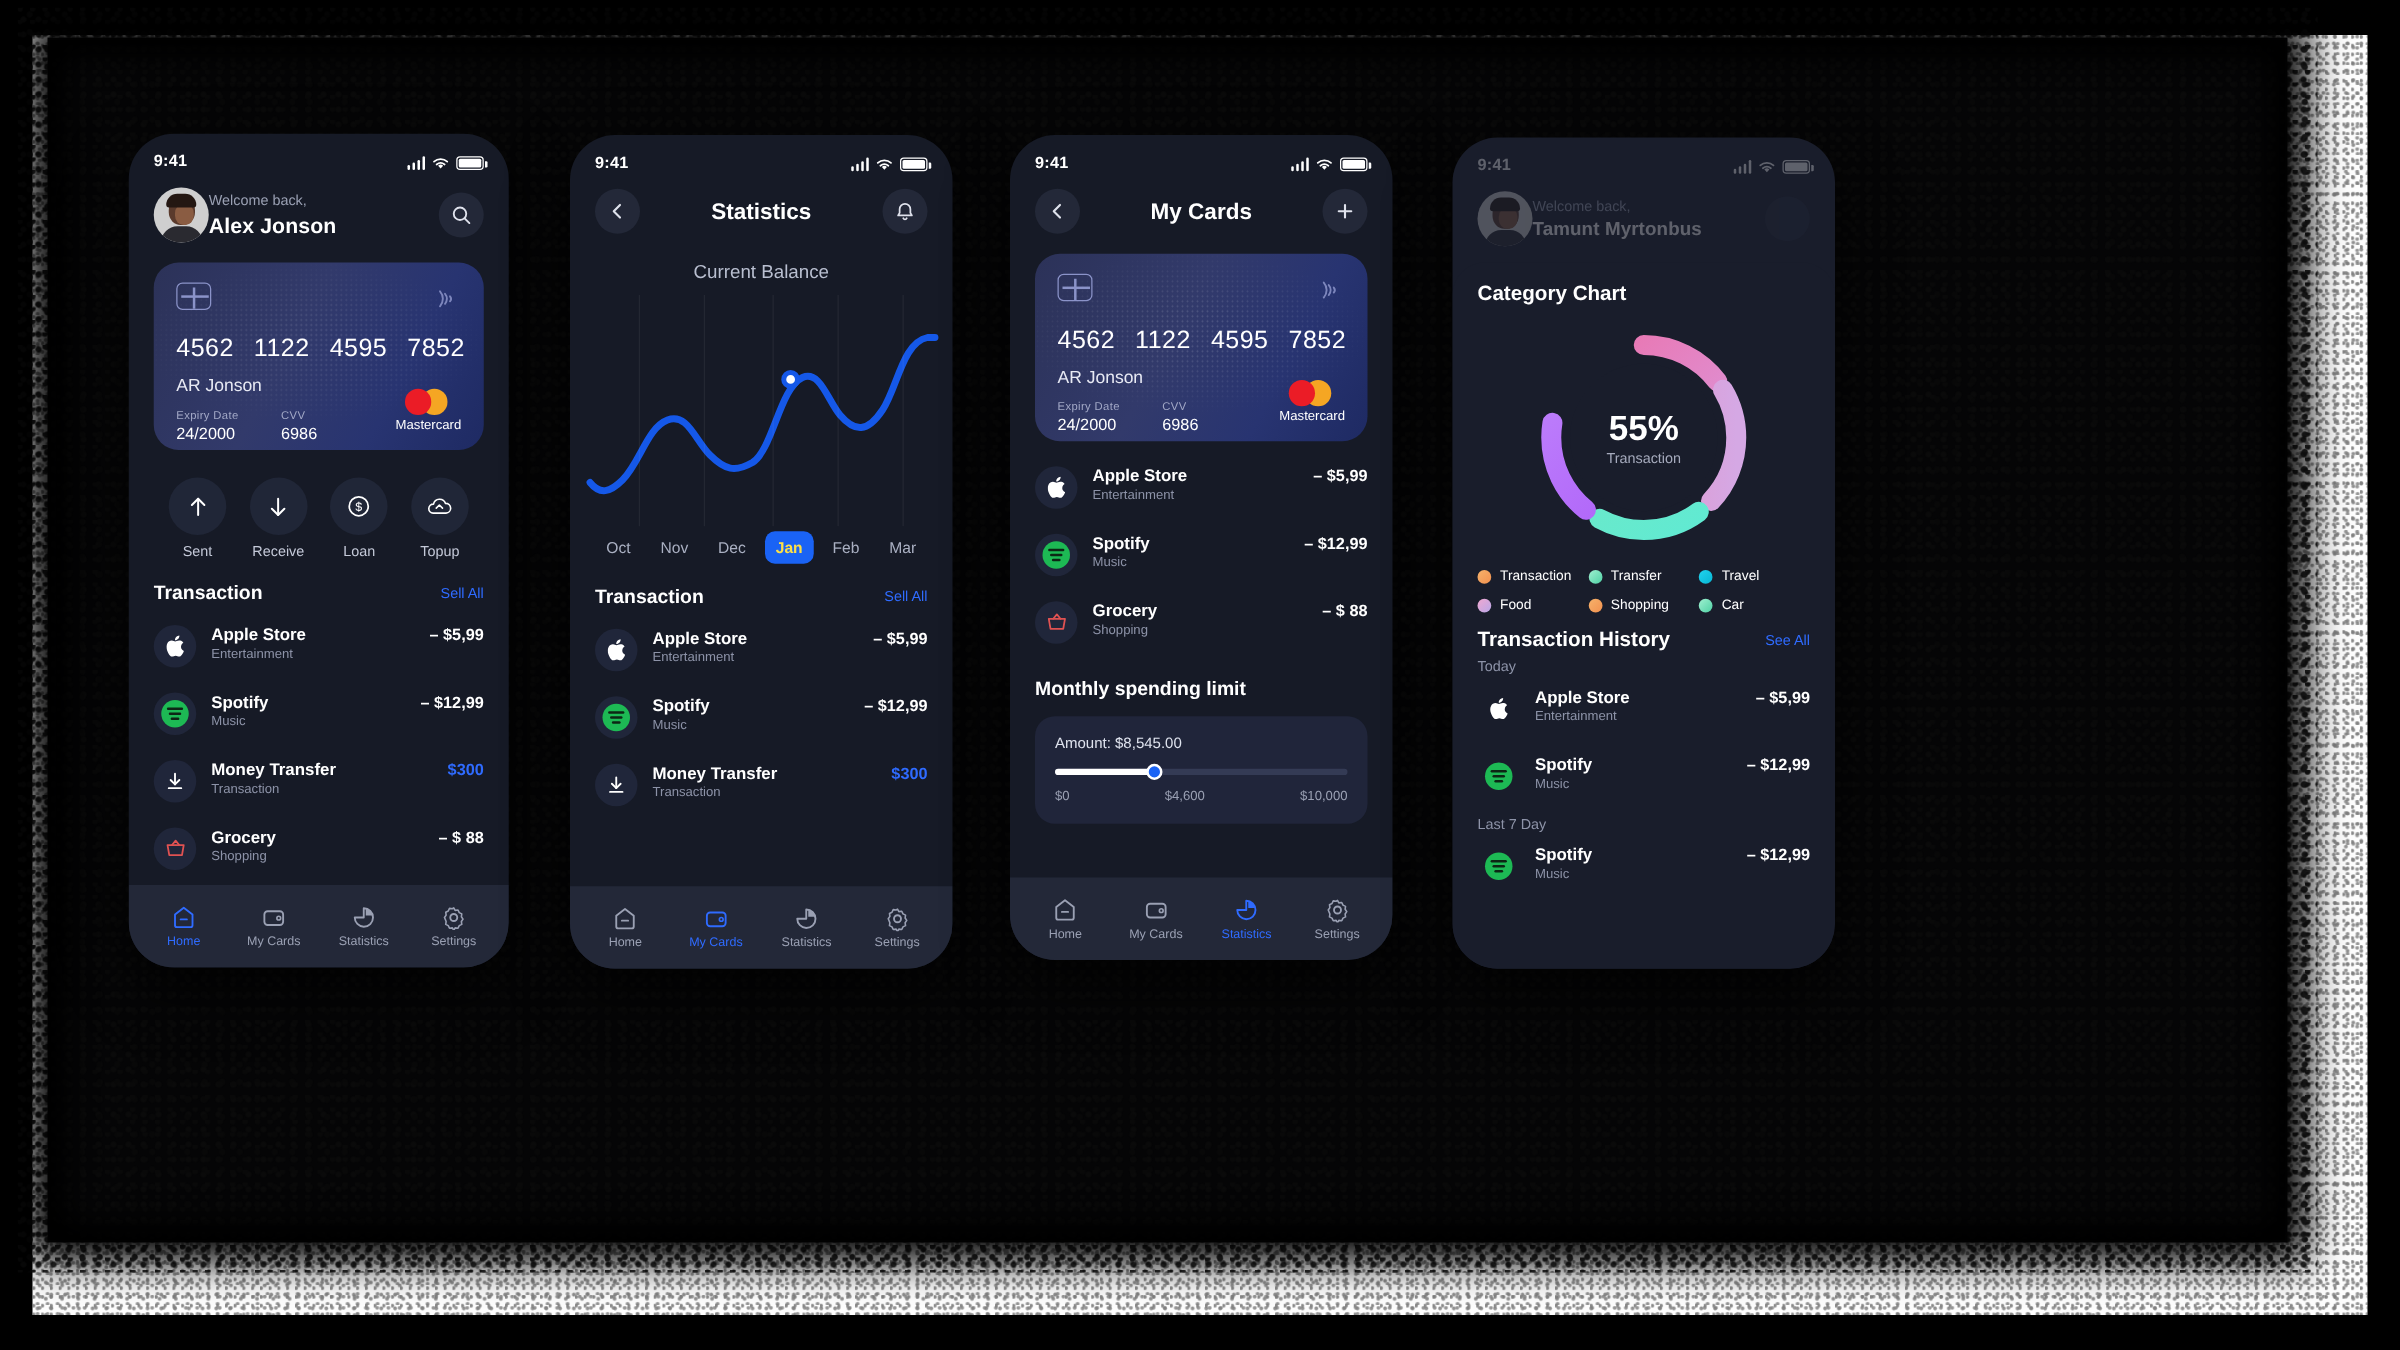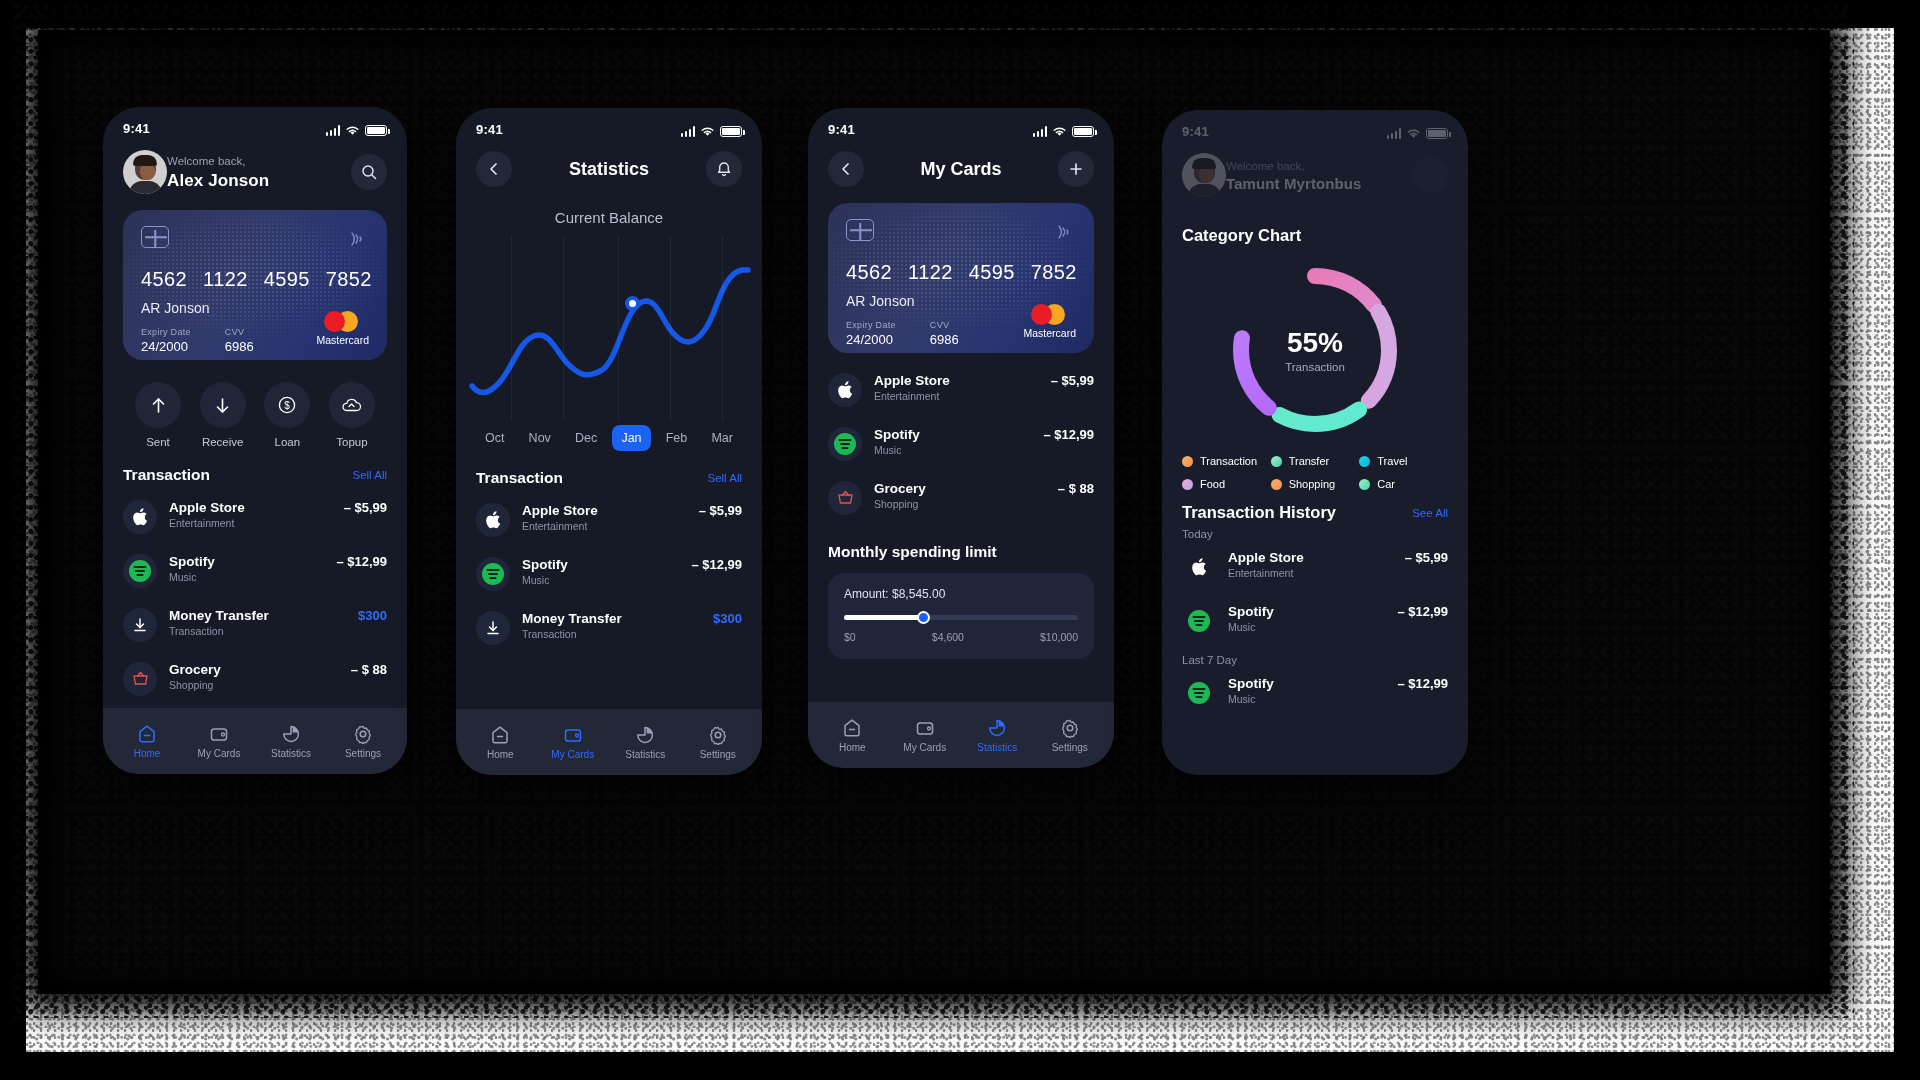--- a/index.html
+++ b/index.html
@@ -169,21 +169,21 @@
   
   .balwrap { text-align:center; margin-top:22px; }
   .balwrap .cap { font-size:15px; color:#b9bfd0; }
   .balwrap .big { font-size:25px; font-weight:bold; margin-top:8px; }
   .chartbox { position:relative; height:185px; margin-top:10px; }
   .chartbox .grid { position:absolute; inset:0; }
   .chartbox .grid i { position:absolute; top:0; bottom:0; width:1px; background:rgba(255,255,255,.06); }
   .dot { position:absolute; width:15px; height:15px; border-radius:50%; background:#fff; border:4px solid #1558e8; }
   .months { display:flex; justify-content:space-between; align-items:center; padding:4px 20px 0; }
   .months .m { font-size:12.5px; color:#aab0c2; padding:6px 9px; border-radius:8px; }
-  .months .m.on { background:#1a63f5; color:#fef9c3; font-weight:normal; }
+  .months .m.on { background:#1a63f5; color:#fde047; font-weight:bold; }
 
   
   .limitcard { margin:12px 20px 0; background:#20253a; border-radius:16px; padding:14px 16px 16px; }
   .limitcard .amt { font-size:12px; color:#dfe3ee; }
   .slider { position:relative; margin-top:14px; height:5px; border-radius:4px; background:#343b55; }
   .slider .fill { position:absolute; left:0; top:0; bottom:0; border-radius:4px; background:#fff; }
   .slider .knob { position:absolute; top:50%; width:13px; height:13px; margin-top:-6.5px; margin-left:-6.5px; border-radius:50%; background:#1a63f5; border:2.5px solid #fff; }
   .ticks { display:flex; justify-content:space-between; margin-top:11px; font-size:10.5px; color:#9aa0b3; }
 
   

